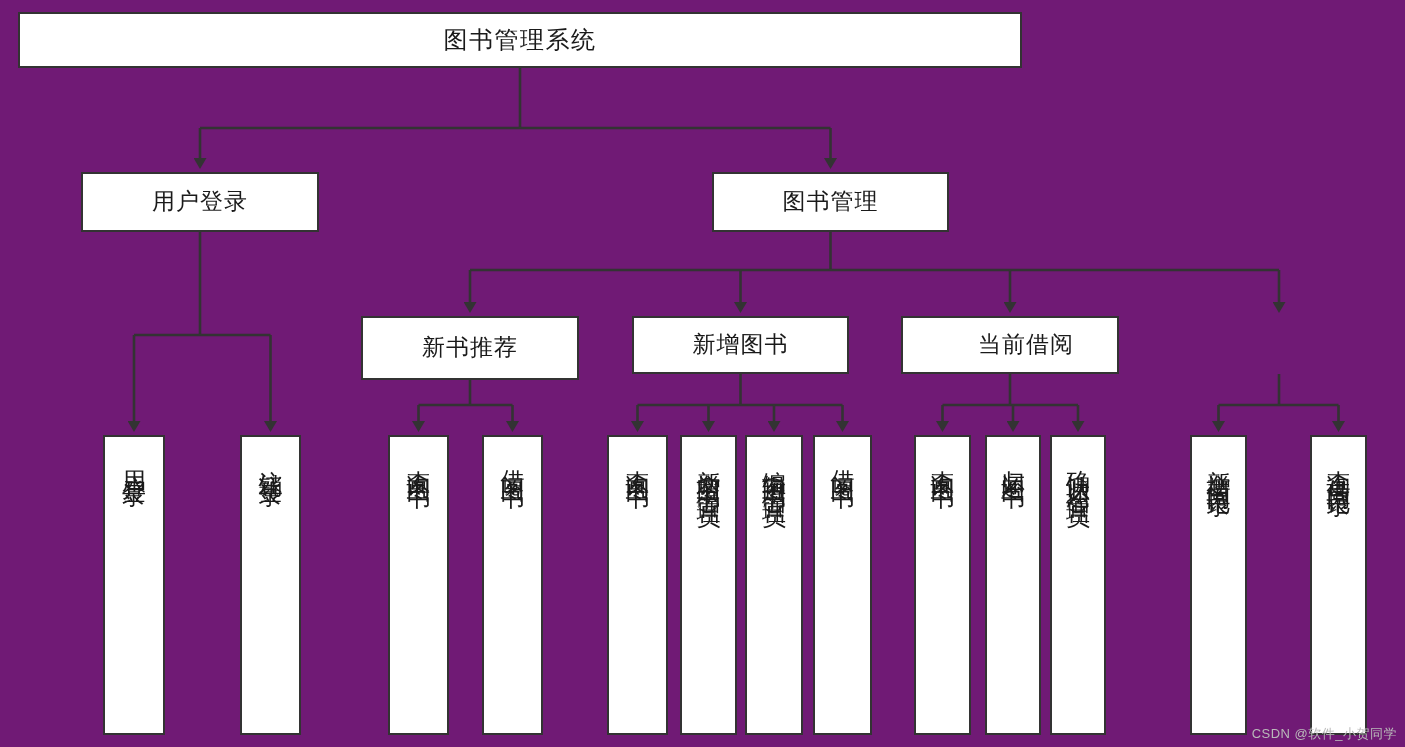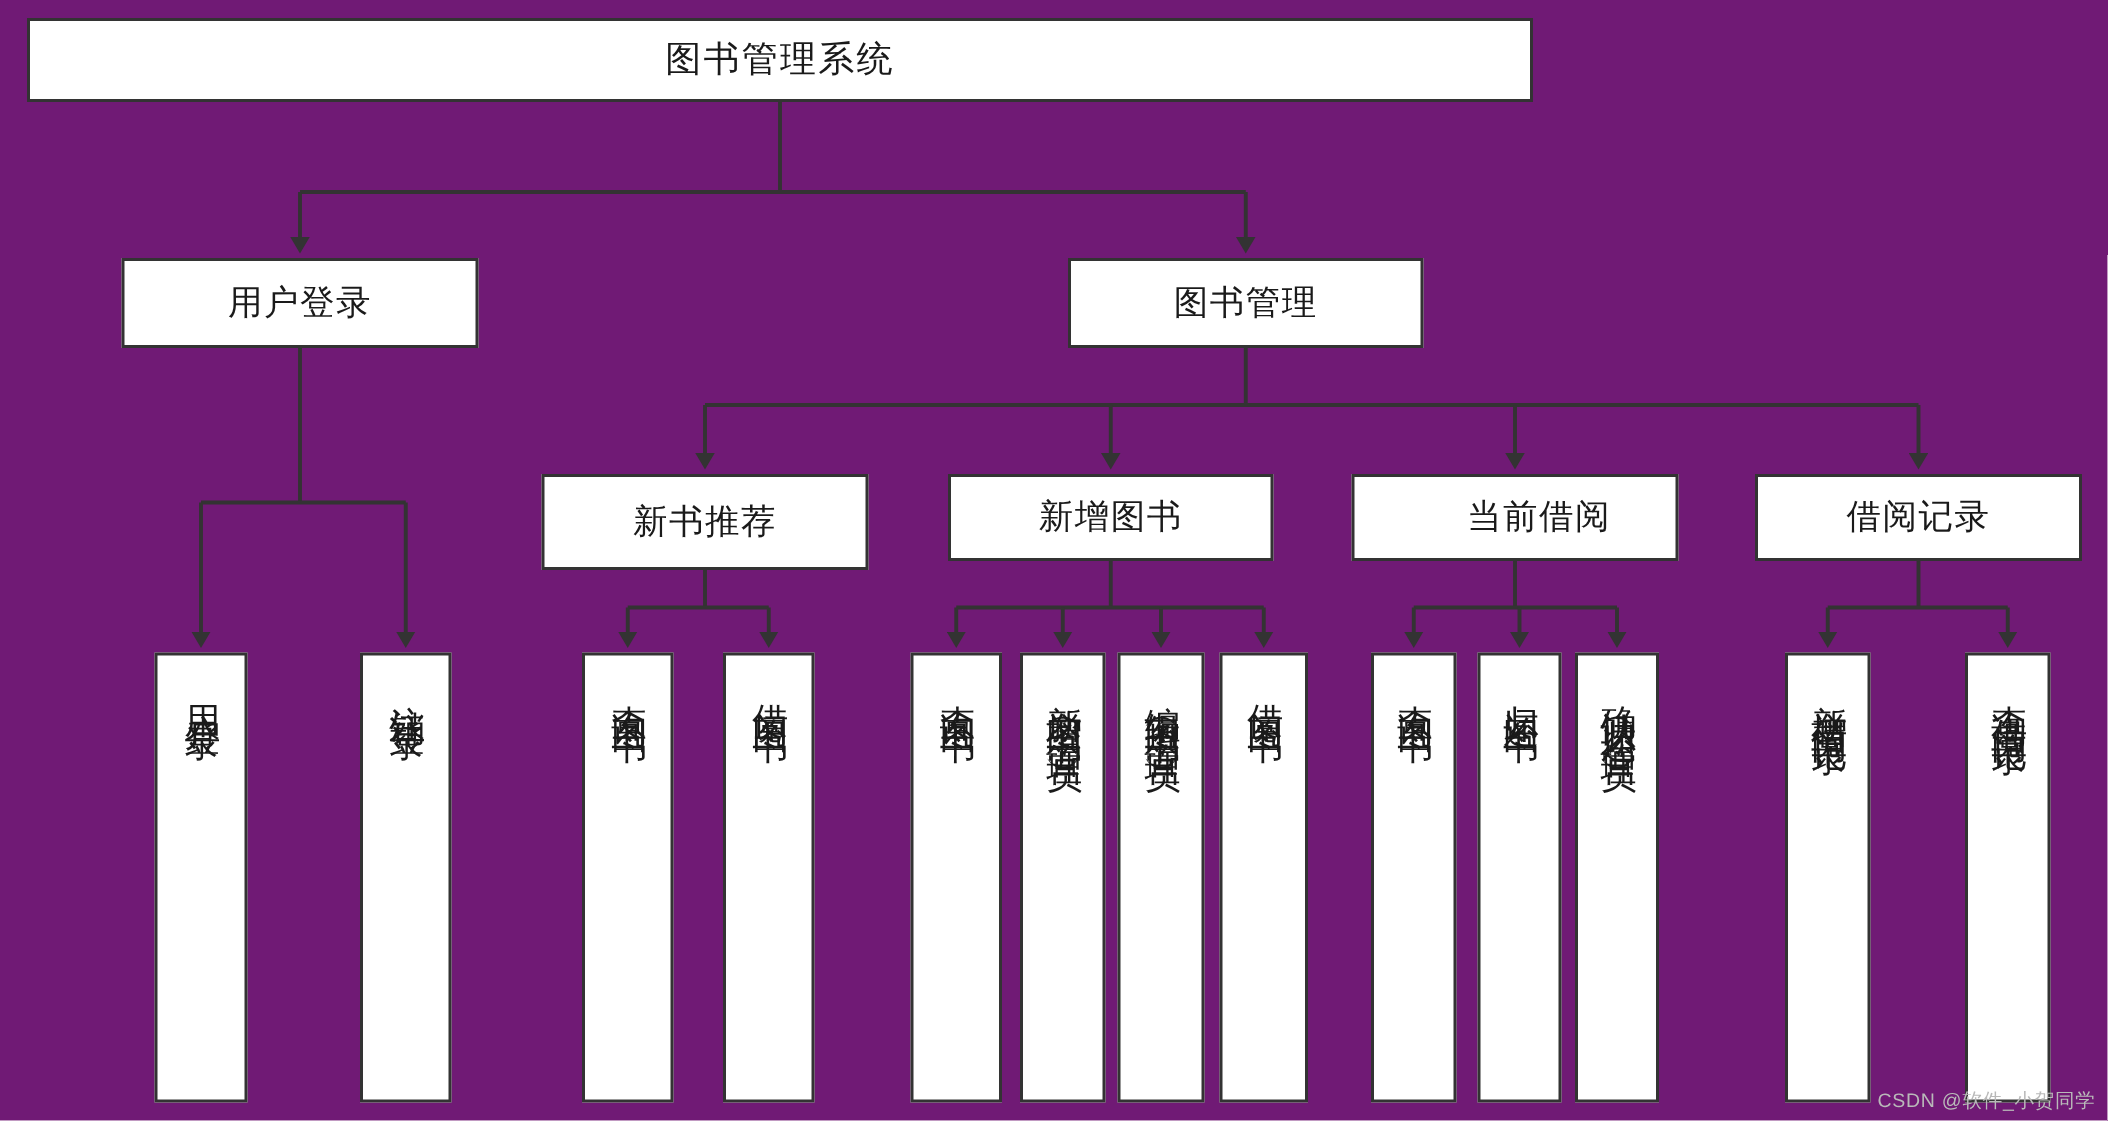--- a/index.html
+++ b/index.html
@@ -132,23 +132,20 @@
 
   <div class="node h" style="left: 361px; top: 316px; width: 218px; height: 64px;">
     <span class="label">新书推荐</span>
   </div>
   <div class="node h" style="left: 632px; top: 316px; width: 217px; height: 58px;">
     <span class="label">新增图书</span>
   </div>
   <div class="node h" style="left: 901px; top: 316px; width: 218px; height: 58px; padding-left: 32px;">
     <span class="label">当前借阅</span>
   </div>
-  <div class="node h" style="left: 1170px; top: 316px; width: 218px; height: 58px;">
-    <span class="label">借阅记录</span>
-  </div>
 
   <div class="node v" style="left: 103px; top: 435px; width: 62px; height: 300px;">
     <span class="label">用户登录</span>
   </div>
   <div class="node v" style="left: 240px; top: 435px; width: 61px; height: 300px;">
     <span class="label">注销登录</span>
   </div>
 
   <div class="node v" style="left: 388px; top: 435px; width: 61px; height: 300px;">
     <span class="label">查询图书</span>

